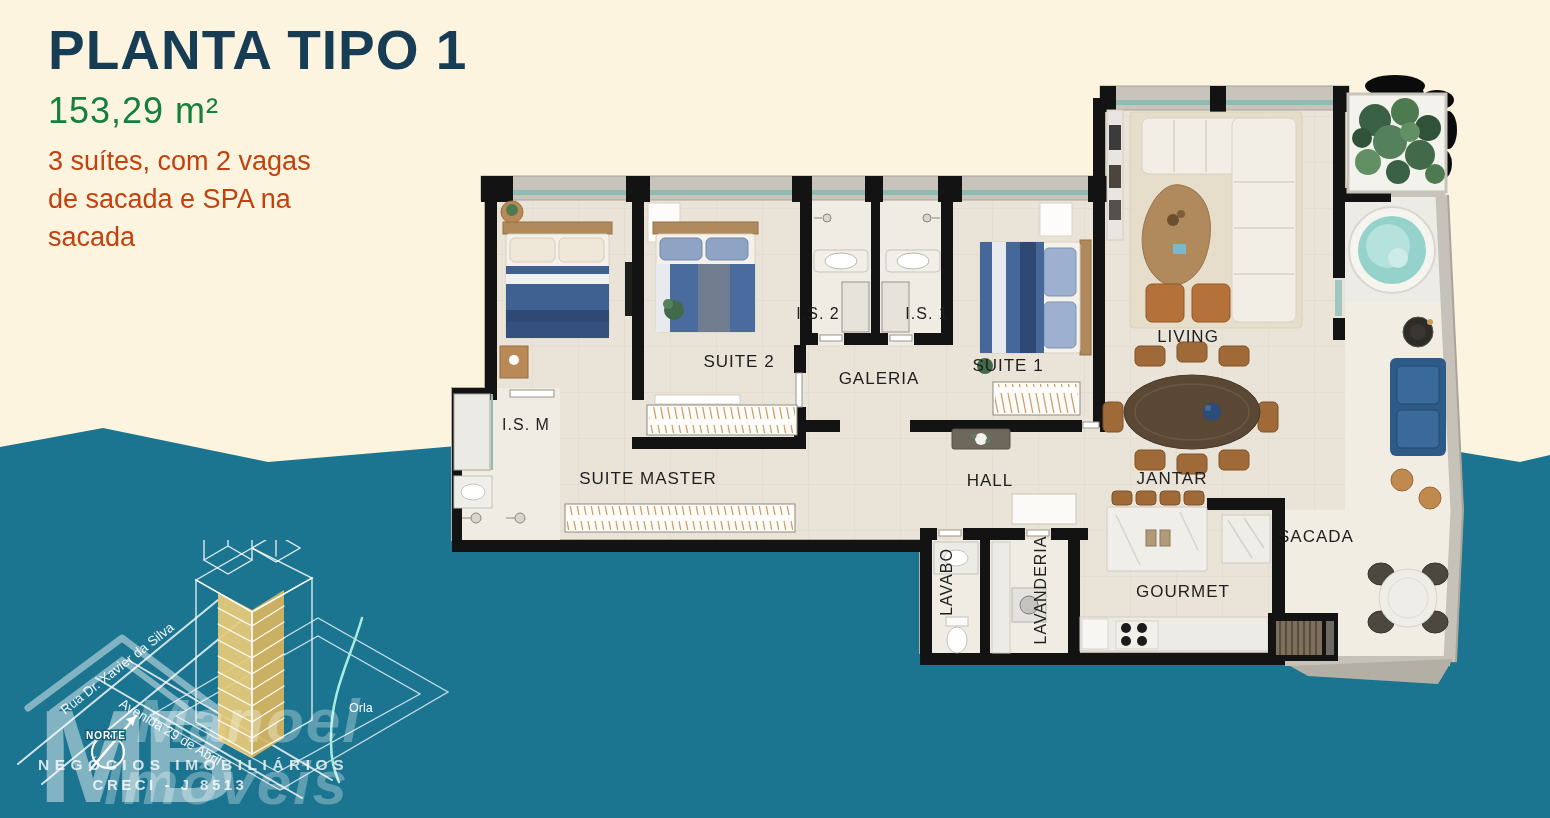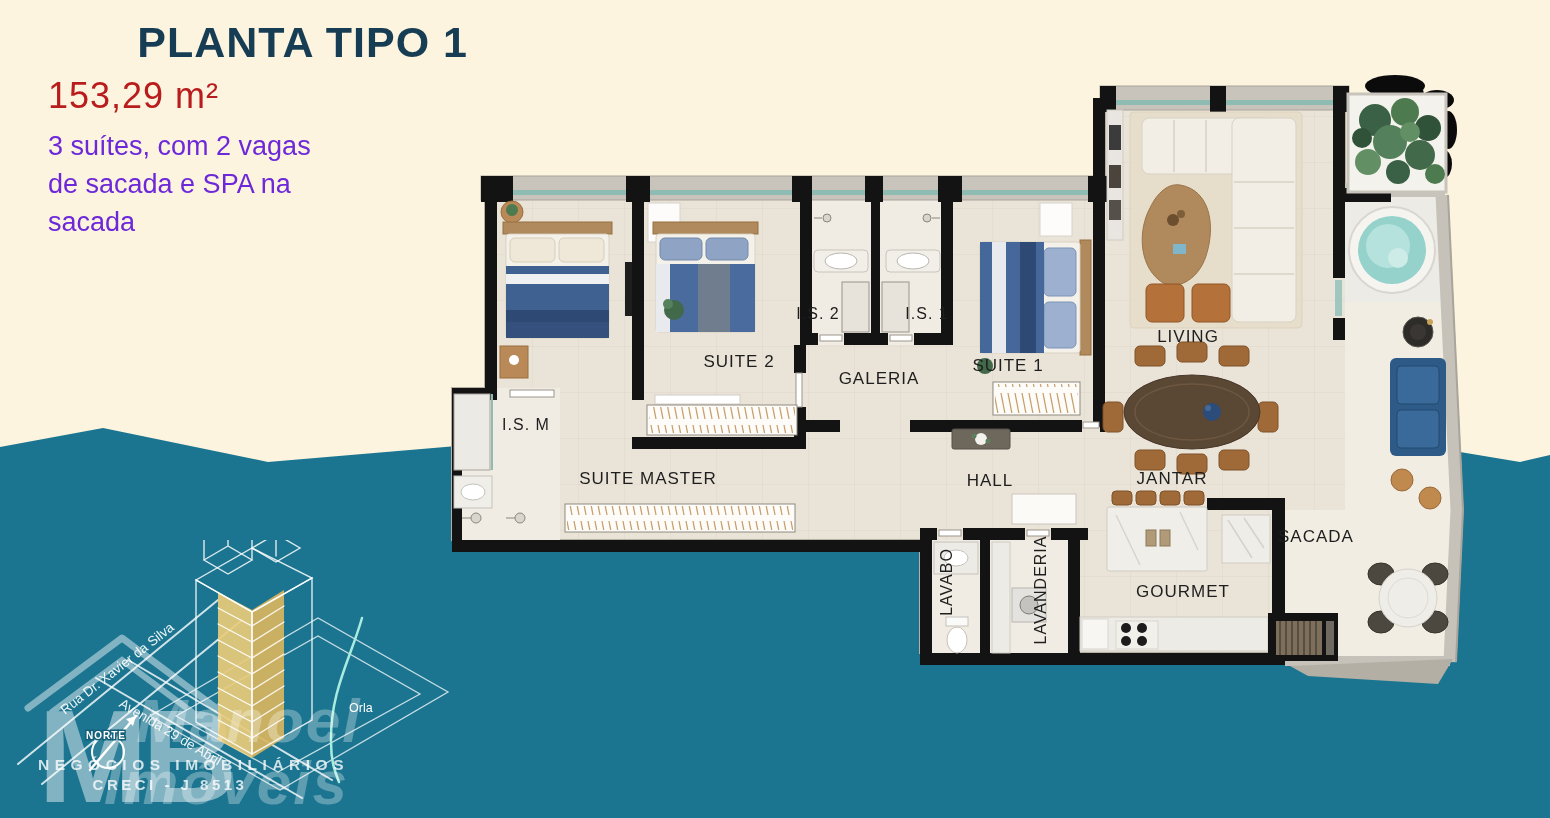--- a/index.html
+++ b/index.html
@@ -8,27 +8,27 @@
     background:#fcf4df;
     font-family:"Liberation Sans",sans-serif;
   }
   svg{display:block;}
   .layer{position:absolute;}
   #wave-layer{left:0;top:0;z-index:1;}
   #brand-layer{left:0;top:540px;z-index:2;}
   #plan-layer{left:440px;top:70px;z-index:3;}
   #header{left:48px;top:18px;z-index:4;width:420px;}
   #header h1{
-    margin:0;font-size:43px;font-weight:bold;color:#173d54;letter-spacing:1px;text-align:right;
+    margin:0;font-size:55px;font-weight:bold;color:#173d54;letter-spacing:1px;
   }
   #header .area{
-    margin-top:8px;font-size:36px;font-weight:normal;color:#b91c1c;letter-spacing:1px;
+    margin-top:8px;font-size:36px;font-weight:normal;color:#15803d;letter-spacing:1px;
   }
   #header .desc{
-    margin-top:10px;font-size:27px;color:#6d28d9;line-height:38px;
+    margin-top:10px;font-size:27px;color:#c2410c;line-height:38px;
   }
   .room-label{
     font-family:"Liberation Sans",sans-serif;
     fill:#1e1e1e;font-size:17px;letter-spacing:1px;
   }
   .room-label.small{font-size:16px;}
 </style>
 </head>
 <body>
 

